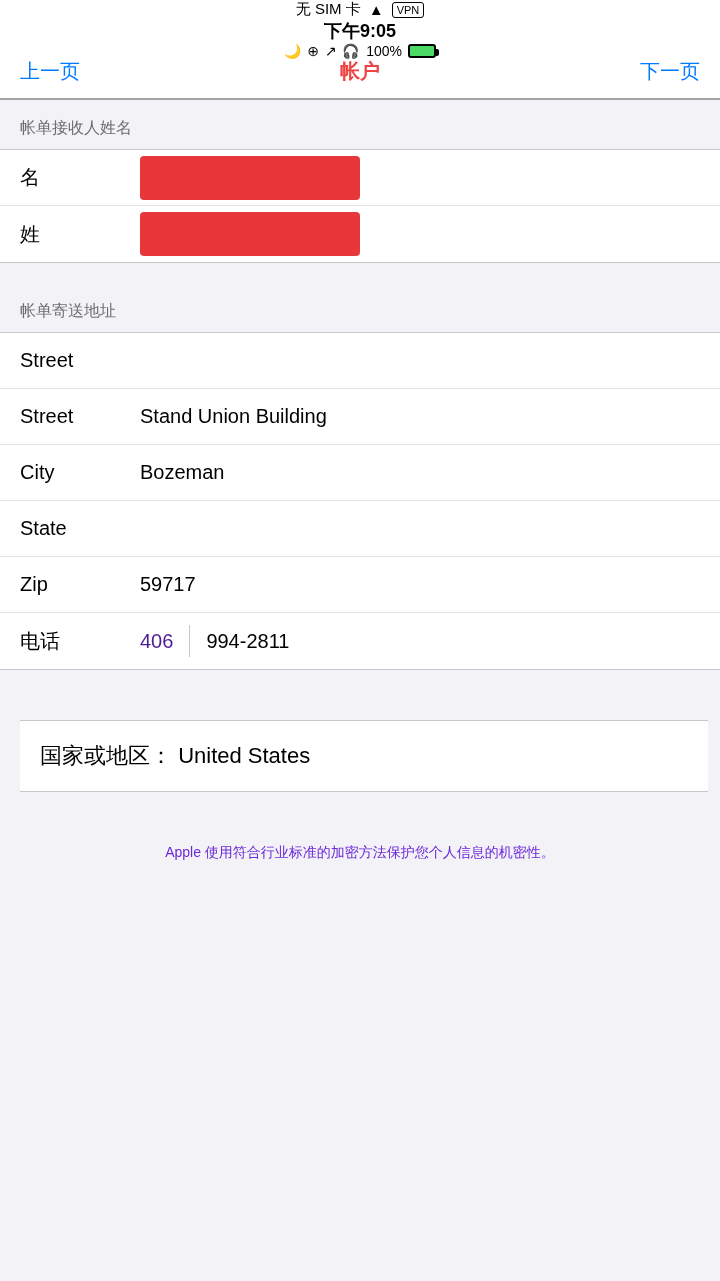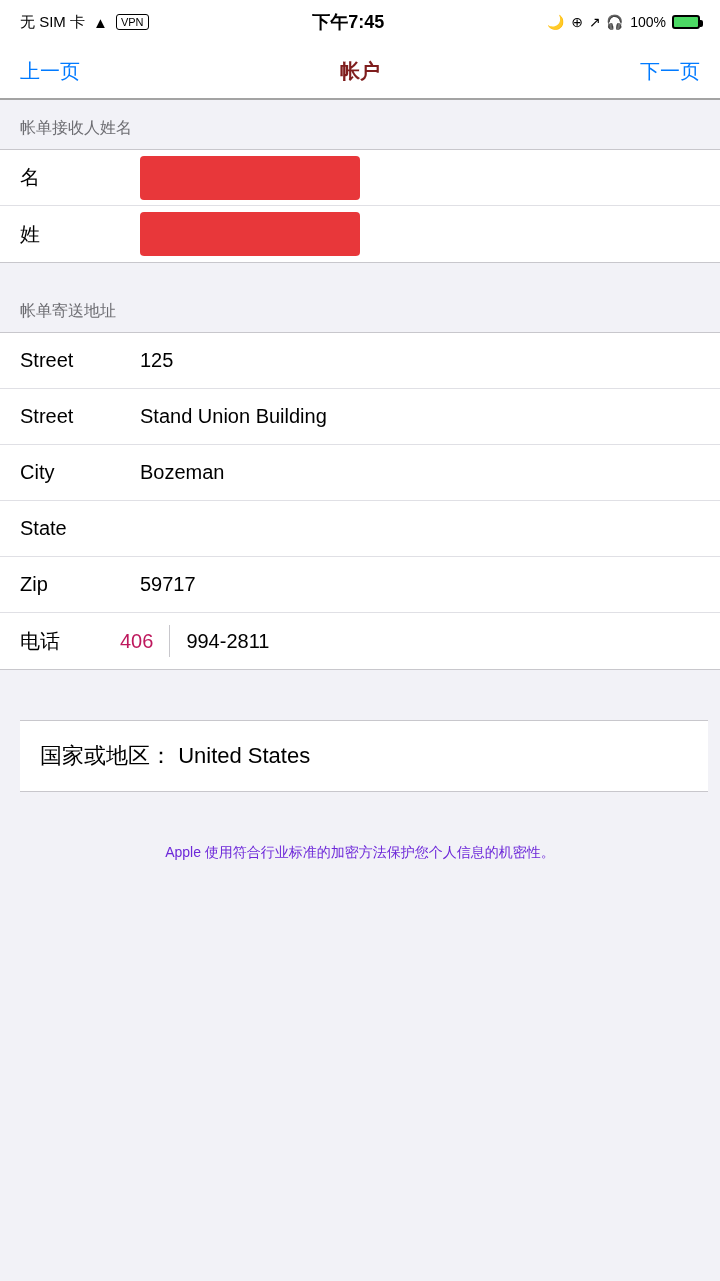--- a/index.html
+++ b/index.html
@@ -16,20 +16,21 @@
     
     .status-bar {
       background: #fff;
       height: 44px;
       display: flex;
       align-items: center;
       justify-content: space-between;
       padding: 0 20px;
       font-size: 16px;
       font-weight: 500;
+      flex-direction: column;
     }
     .status-left { display: flex; align-items: center; gap: 8px; color: #000; font-size: 15px; }
     .status-center { font-size: 18px; font-weight: 600; color: #000; }
     .status-right { display: flex; align-items: center; gap: 6px; font-size: 14px; color: #000; }
 
     
     .nav-bar {
       background: #fff;
       height: 56px;
       display: flex;
@@ -39,21 +40,21 @@
       border-bottom: 2px solid #a3a3a3;
     }
     .nav-button {
       color: #007aff;
       font-size: 20px;
       cursor: pointer;
     }
     .nav-title {
       font-size: 20px;
       font-weight: 600;
-      color: #7f1d1d;
+      color: #ef4444;
     }
 
     
     .section-header {
       background: #f2f2f7;
       padding: 18px 32px 10px 20px;
       font-size: 16px;
       color: #6d6d72;
     }
 
@@ -90,21 +91,22 @@
       width: 220px;
       height: 44px;
       background: #e8373a;
       border-radius: 4px;
       margin-left: 20px;
     }
 
     
     .phone-area {
       font-size: 20px;
-      color: #be185d;
+      color: #4c1d95;
+      margin-left: 20px;
     }
     .phone-separator {
       width: 1px;
       height: 32px;
       background: #c8c7cc;
       margin: 0 16px;
     }
     .phone-number {
       font-size: 20px;
       color: #000000;
@@ -149,21 +151,21 @@
   </style>
 </head>
 <body>
 
 <div class="status-bar">
   <div class="status-left">
     <span>无 SIM 卡</span>
     <span>▲</span>
     <span style="border:1px solid #000; border-radius:3px; font-size:11px; padding:1px 4px;">VPN</span>
   </div>
-  <div class="status-center">下午7:45</div>
+  <div class="status-center">下午9:05</div>
   <div class="status-right">
     <span>🌙</span>
     <span>⊕</span>
     <span>↗</span>
     <span>🎧</span>
     <span>100%</span>
     <span style="display:inline-block;width:28px;height:14px;border:2px solid #000;border-radius:3px;background:#4cd964;position:relative;">
       <span style="position:absolute;right:-5px;top:3px;width:3px;height:7px;background:#000;border-radius:0 2px 2px 0;"></span>
     </span>
   </div>
@@ -187,21 +189,20 @@
   </div>
 </div>
 
 <div class="spacer"></div>
 
 <div class="section-header">帐单寄送地址</div>
 <div class="card">
 
   <div class="form-row">
     <span class="form-label">Street</span>
-    <span class="form-value">125</span>
   </div>
 
   <div class="form-row">
     <span class="form-label">Street</span>
     <span class="form-value">Stand Union Building</span>
   </div>
 
   <div class="form-row">
     <span class="form-label">City</span>
     <span class="form-value">Bozeman</span>

